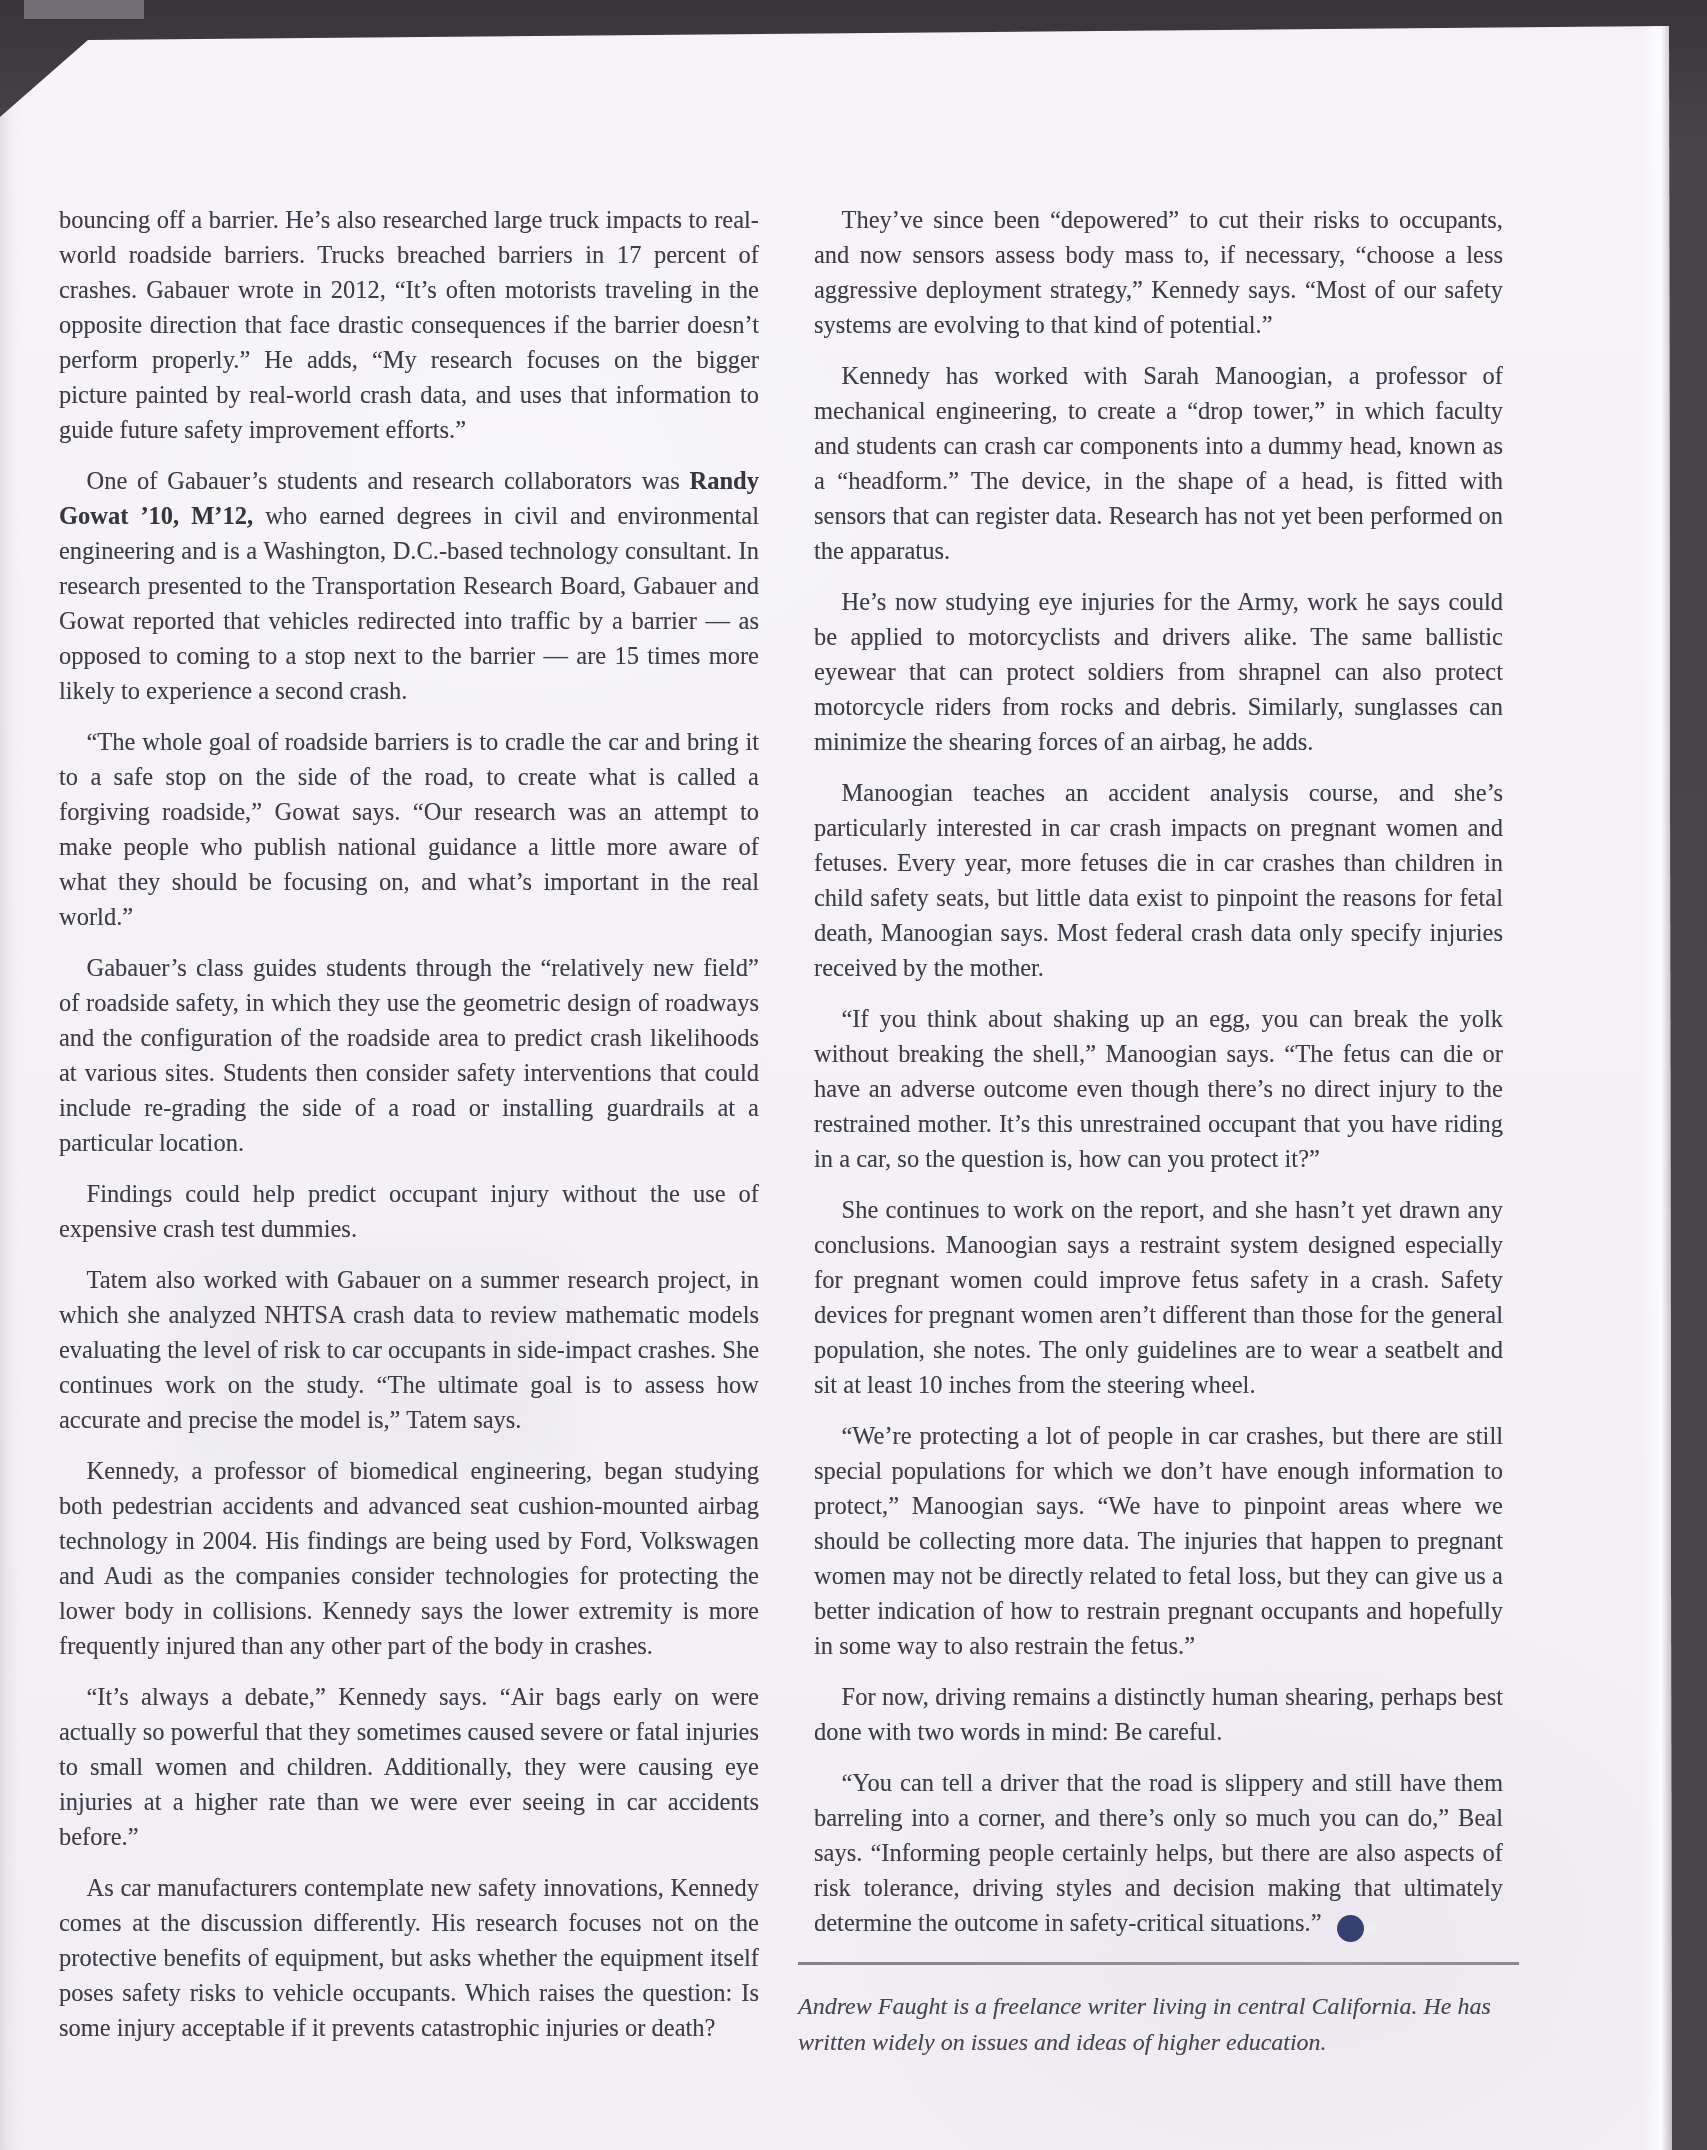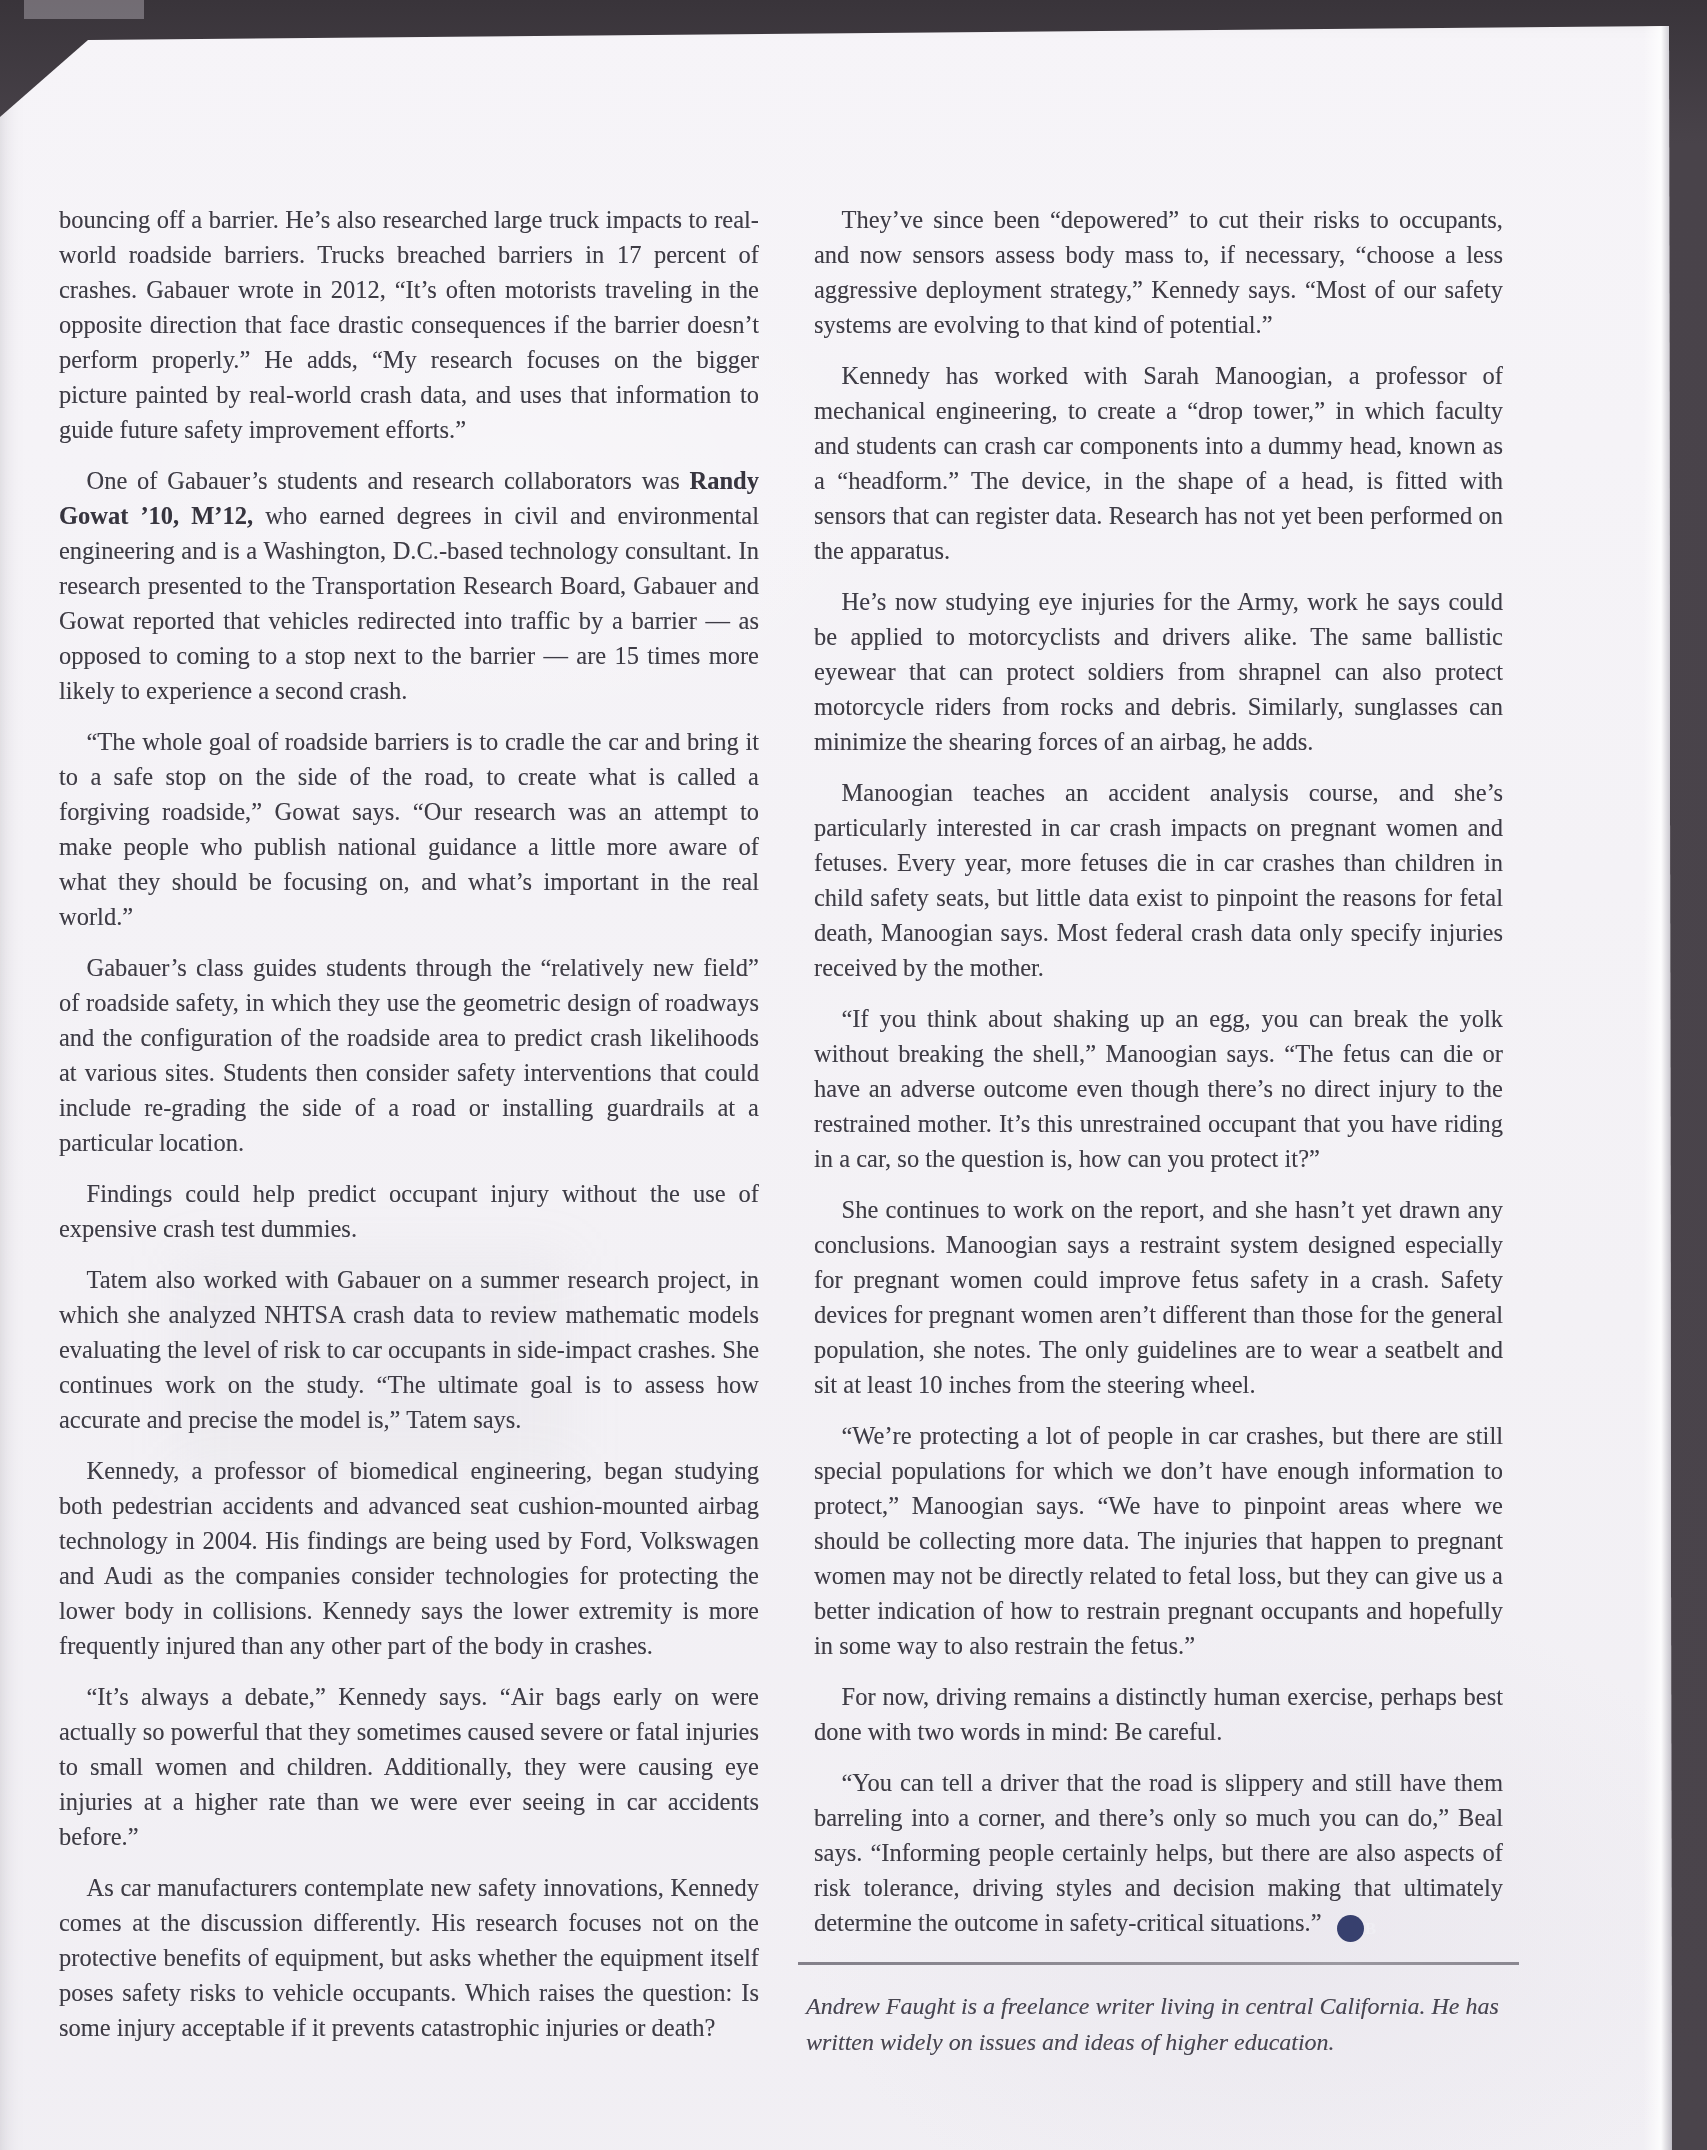--- a/index.html
+++ b/index.html
@@ -43,21 +43,21 @@
     display:inline-block;width:27px;height:27px;border-radius:50%;
     background:#37406e;color:#efeef3;font-size:17px;line-height:27px;
     text-align:center;font-weight:700;margin-left:9.5px;vertical-align:-3.4px;
     text-shadow:none;
   }
   .rule{
     width:100%;height:3px;margin:20px 0 22.4px 0;border:0;
     background:linear-gradient(90deg,#83808a 0%,#908d95 45%,#9b98a0 75%,#8a8790 100%);
   }
   .bio{
-    margin:8px;font-style:italic;font-size:24px;line-height:36px;color:#474550;
+    margin:0;font-style:italic;font-size:24px;line-height:36px;color:#474550;
     text-align:left;text-indent:0;
   }
   
   .smudge{position:absolute;filter:blur(6.9px);}
   .smudge-3{left:181px;top:1256px;width:387px;height:215px;background:rgba(190,186,200,0.10);filter:blur(26px);}
 </style>
 </head>
 <body>
 
 <div class="frame">
@@ -80,21 +80,21 @@
 
     <div class="col col-right">
       <div id="right-paragraphs">
           <p class="para"><span>They’ve since been “depowered” to cut their risks to occupants, and now sensors assess body mass to, if necessary, “choose a less aggressive deployment strategy,” Kennedy says. “Most of our safety systems are evolving to that kind of potential.”</span></p>
           <p class="para"><span>Kennedy has worked with Sarah Manoogian, a professor of mechanical engineering, to create a “drop tower,” in which faculty and students can crash car components into a dummy head, known as a “headform.” The device, in the shape of a head, is fitted with sensors that can register data. Research has not yet been performed on the apparatus.</span></p>
           <p class="para"><span>He’s now studying eye injuries for the Army, work he says could be applied to motorcyclists and drivers alike. The same ballistic eyewear that can protect soldiers from shrapnel can also protect motorcycle riders from rocks and debris. Similarly, sunglasses can minimize the shearing forces of an airbag, he adds.</span></p>
           <p class="para"><span>Manoogian teaches an accident analysis course, and she’s particularly interested in car crash impacts on pregnant women and fetuses. Every year, more fetuses die in car crashes than children in child safety seats, but little data exist to pinpoint the reasons for fetal death, Manoogian says. Most federal crash data only specify injuries received by the mother.</span></p>
           <p class="para"><span>“If you think about shaking up an egg, you can break the yolk without breaking the shell,” Manoogian says. “The fetus can die or have an adverse outcome even though there’s no direct injury to the restrained mother. It’s this unrestrained occupant that you have riding in a car, so the question is, how can you protect it?”</span></p>
           <p class="para"><span>She continues to work on the report, and she hasn’t yet drawn any conclusions. Manoogian says a restraint system designed especially for pregnant women could improve fetus safety in a crash. Safety devices for pregnant women aren’t different than those for the general population, she notes. The only guidelines are to wear a seatbelt and sit at least 10 inches from the steering wheel.</span></p>
           <p class="para"><span>“We’re protecting a lot of people in car crashes, but there are still special populations for which we don’t have enough information to protect,” Manoogian says. “We have to pinpoint areas where we should be collecting more data. The injuries that happen to pregnant women may not be directly related to fetal loss, but they can give us a better indication of how to restrain pregnant occupants and hopefully in some way to also restrain the fetus.”</span></p>
-          <p class="para"><span>For now, driving remains a distinctly human exercise, perhaps best done with two words in mind: Be careful.</span></p>
+          <p class="para"><span>For now, driving remains a distinctly human shearing, perhaps best done with two words in mind: Be careful.</span></p>
           <p class="para"><span>“You can tell a driver that the road is slippery and still have them barreling into a corner, and there’s only so much you can do,” Beal says. “Informing people certainly helps, but there are also aspects of risk tolerance, driving styles and decision making that ultimately determine the outcome in safety-critical situations.” </span><span class="endmark">B</span></p>
         </div>
       <div class="rule"></div>
       <p class="bio">Andrew Faught is a freelance writer living in central California. He has written widely on issues and ideas of higher education.</p>
     </div>
 
     <div class="edge-highlight"></div>
   </div>
 </div>
 

